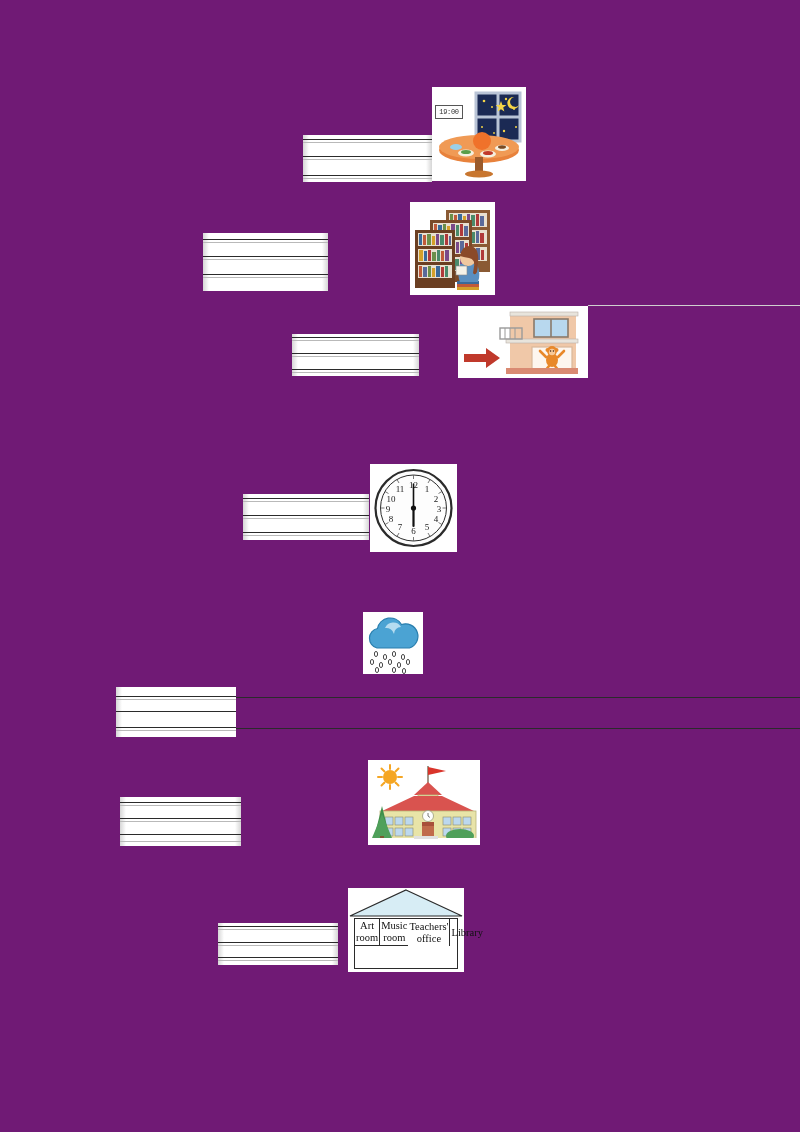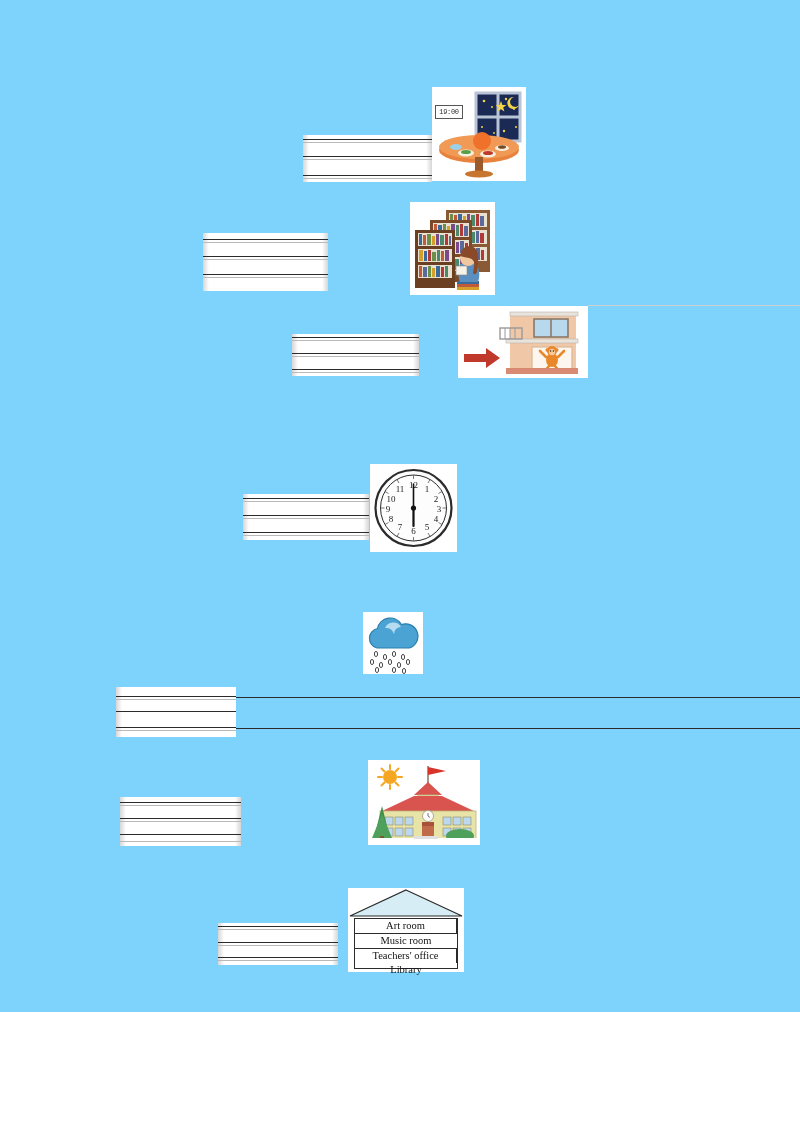--- a/index.html
+++ b/index.html
@@ -7,22 +7,22 @@
     margin: 0;
     padding: 0;
     background: #ffffff;
   }
   body {
     font-family: "Liberation Serif", serif;
   }
   #page {
     position: relative;
     width: 800px;
-    height: 1012px;
-    background: #7dd3fc;
+    height: 1132px;
+    background: #701a75;
     overflow: hidden;
   }
 
   
   .lines {
     position: absolute;
     background: #ffffff;
     box-sizing: border-box;
   }
   .lines .rule {
@@ -71,21 +71,21 @@
     left: 0; top: 0;
     width: 100%;
     height: 30px;
   }
   .plan-grid {
     position: absolute;
     left: 6px; right: 6px;
     top: 30px; bottom: 3px;
     border: 1px solid #2b2b2b;
     display: grid;
-    grid-template-columns: 1fr;
+    grid-template-columns: 1fr 1fr 1fr 1fr;
     grid-template-rows: 1fr 1fr;
   }
   .plan-cell {
     border-right: 1px solid #2b2b2b;
     border-bottom: 1px solid #2b2b2b;
     display: flex;
     align-items: center;
     justify-content: center;
     text-align: center;
     font-size: 10.5px;

